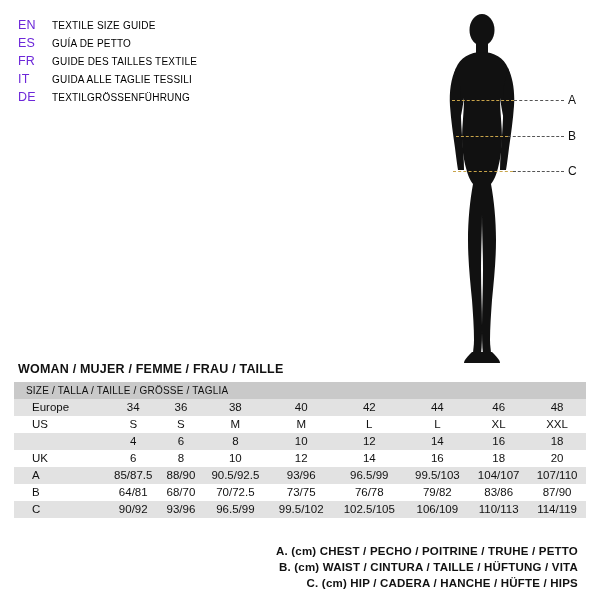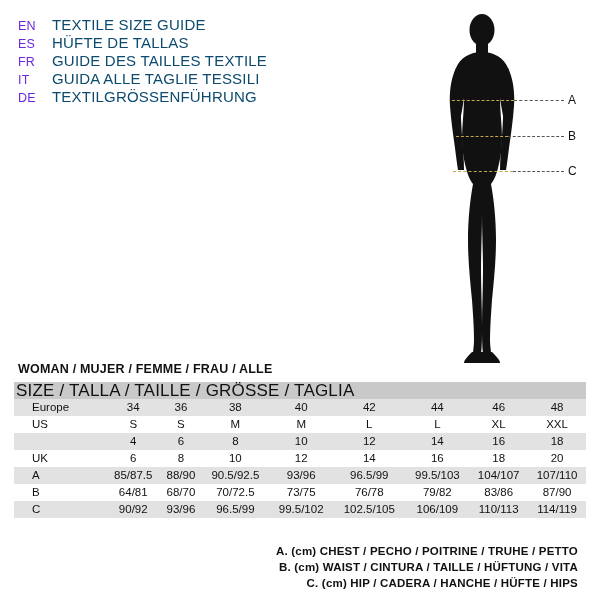--- a/index.html
+++ b/index.html
@@ -34,23 +34,23 @@
     height: 18px;
     line-height: 18px;
   }
   .lang-code {
     width: 34px;
     font-size: 12.5px;
     letter-spacing: 0.2px;
     color: #6d28d9;
   }
   .lang-text {
-    font-size: 15px;
-    letter-spacing: 0.2px;
-    color: #0c4a6e;
+    font-size: 10px;
+    letter-spacing: 0.2px;
+    color: #000000;
   }
 
   
   .figure-wrap {
     position: absolute;
     left: 420px;
     top: 8px;
     width: 175px;
     height: 365px;
   }
@@ -100,22 +100,22 @@
     padding: 0;
     height: 17px;
     line-height: 17px;
     text-align: center;
     color: #111111;
     white-space: nowrap;
   }
   .size-table tr.head td {
     background: #c9c9c9;
     text-align: left;
-    padding-left: 2px;
-    font-size: 17px;
+    padding-left: 12px;
+    font-size: 10px;
     letter-spacing: 0.2px;
   }
   .size-table tr.shade td {
     background: #e2e2e2;
   }
   .size-table tr.plain td {
     background: #ffffff;
   }
   .size-table td.rowlabel {
     text-align: left;
@@ -144,21 +144,21 @@
 
 <div class="page">
 
   <div class="lang-block">
     <div class="lang-row">
       <span class="lang-code">EN</span>
       <span class="lang-text">TEXTILE SIZE GUIDE</span>
     </div>
     <div class="lang-row">
       <span class="lang-code">ES</span>
-      <span class="lang-text">HÜFTE DE TALLAS</span>
+      <span class="lang-text">GUÍA DE PETTO</span>
     </div>
     <div class="lang-row">
       <span class="lang-code">FR</span>
       <span class="lang-text">GUIDE DES TAILLES TEXTILE</span>
     </div>
     <div class="lang-row">
       <span class="lang-code">IT</span>
       <span class="lang-text">GUIDA ALLE TAGLIE TESSILI</span>
     </div>
     <div class="lang-row">
@@ -236,21 +236,21 @@
 
     <div class="measure-dashed-right" style="left:94px; top:92px; width:50px;"></div>
     <div class="measure-dashed-right" style="left:88px; top:128px; width:56px;"></div>
     <div class="measure-dashed-right" style="left:93px; top:163px; width:51px;"></div>
 
     <div class="measure-label" style="left:148px; top:85px;">A</div>
     <div class="measure-label" style="left:148px; top:121px;">B</div>
     <div class="measure-label" style="left:148px; top:156px;">C</div>
   </div>
 
-  <div class="woman-heading">WOMAN / MUJER / FEMME / FRAU / ALLE</div>
+  <div class="woman-heading">WOMAN / MUJER / FEMME / FRAU / TAILLE</div>
 
   <table class="size-table">
     <tbody>
       <tr class="head">
         <td colspan="9">SIZE / TALLA / TAILLE / GRÖSSE / TAGLIA</td>
       </tr>
 
       <tr class="shade">
         <td class="rowlabel">Europe</td>
         <td>34</td>

